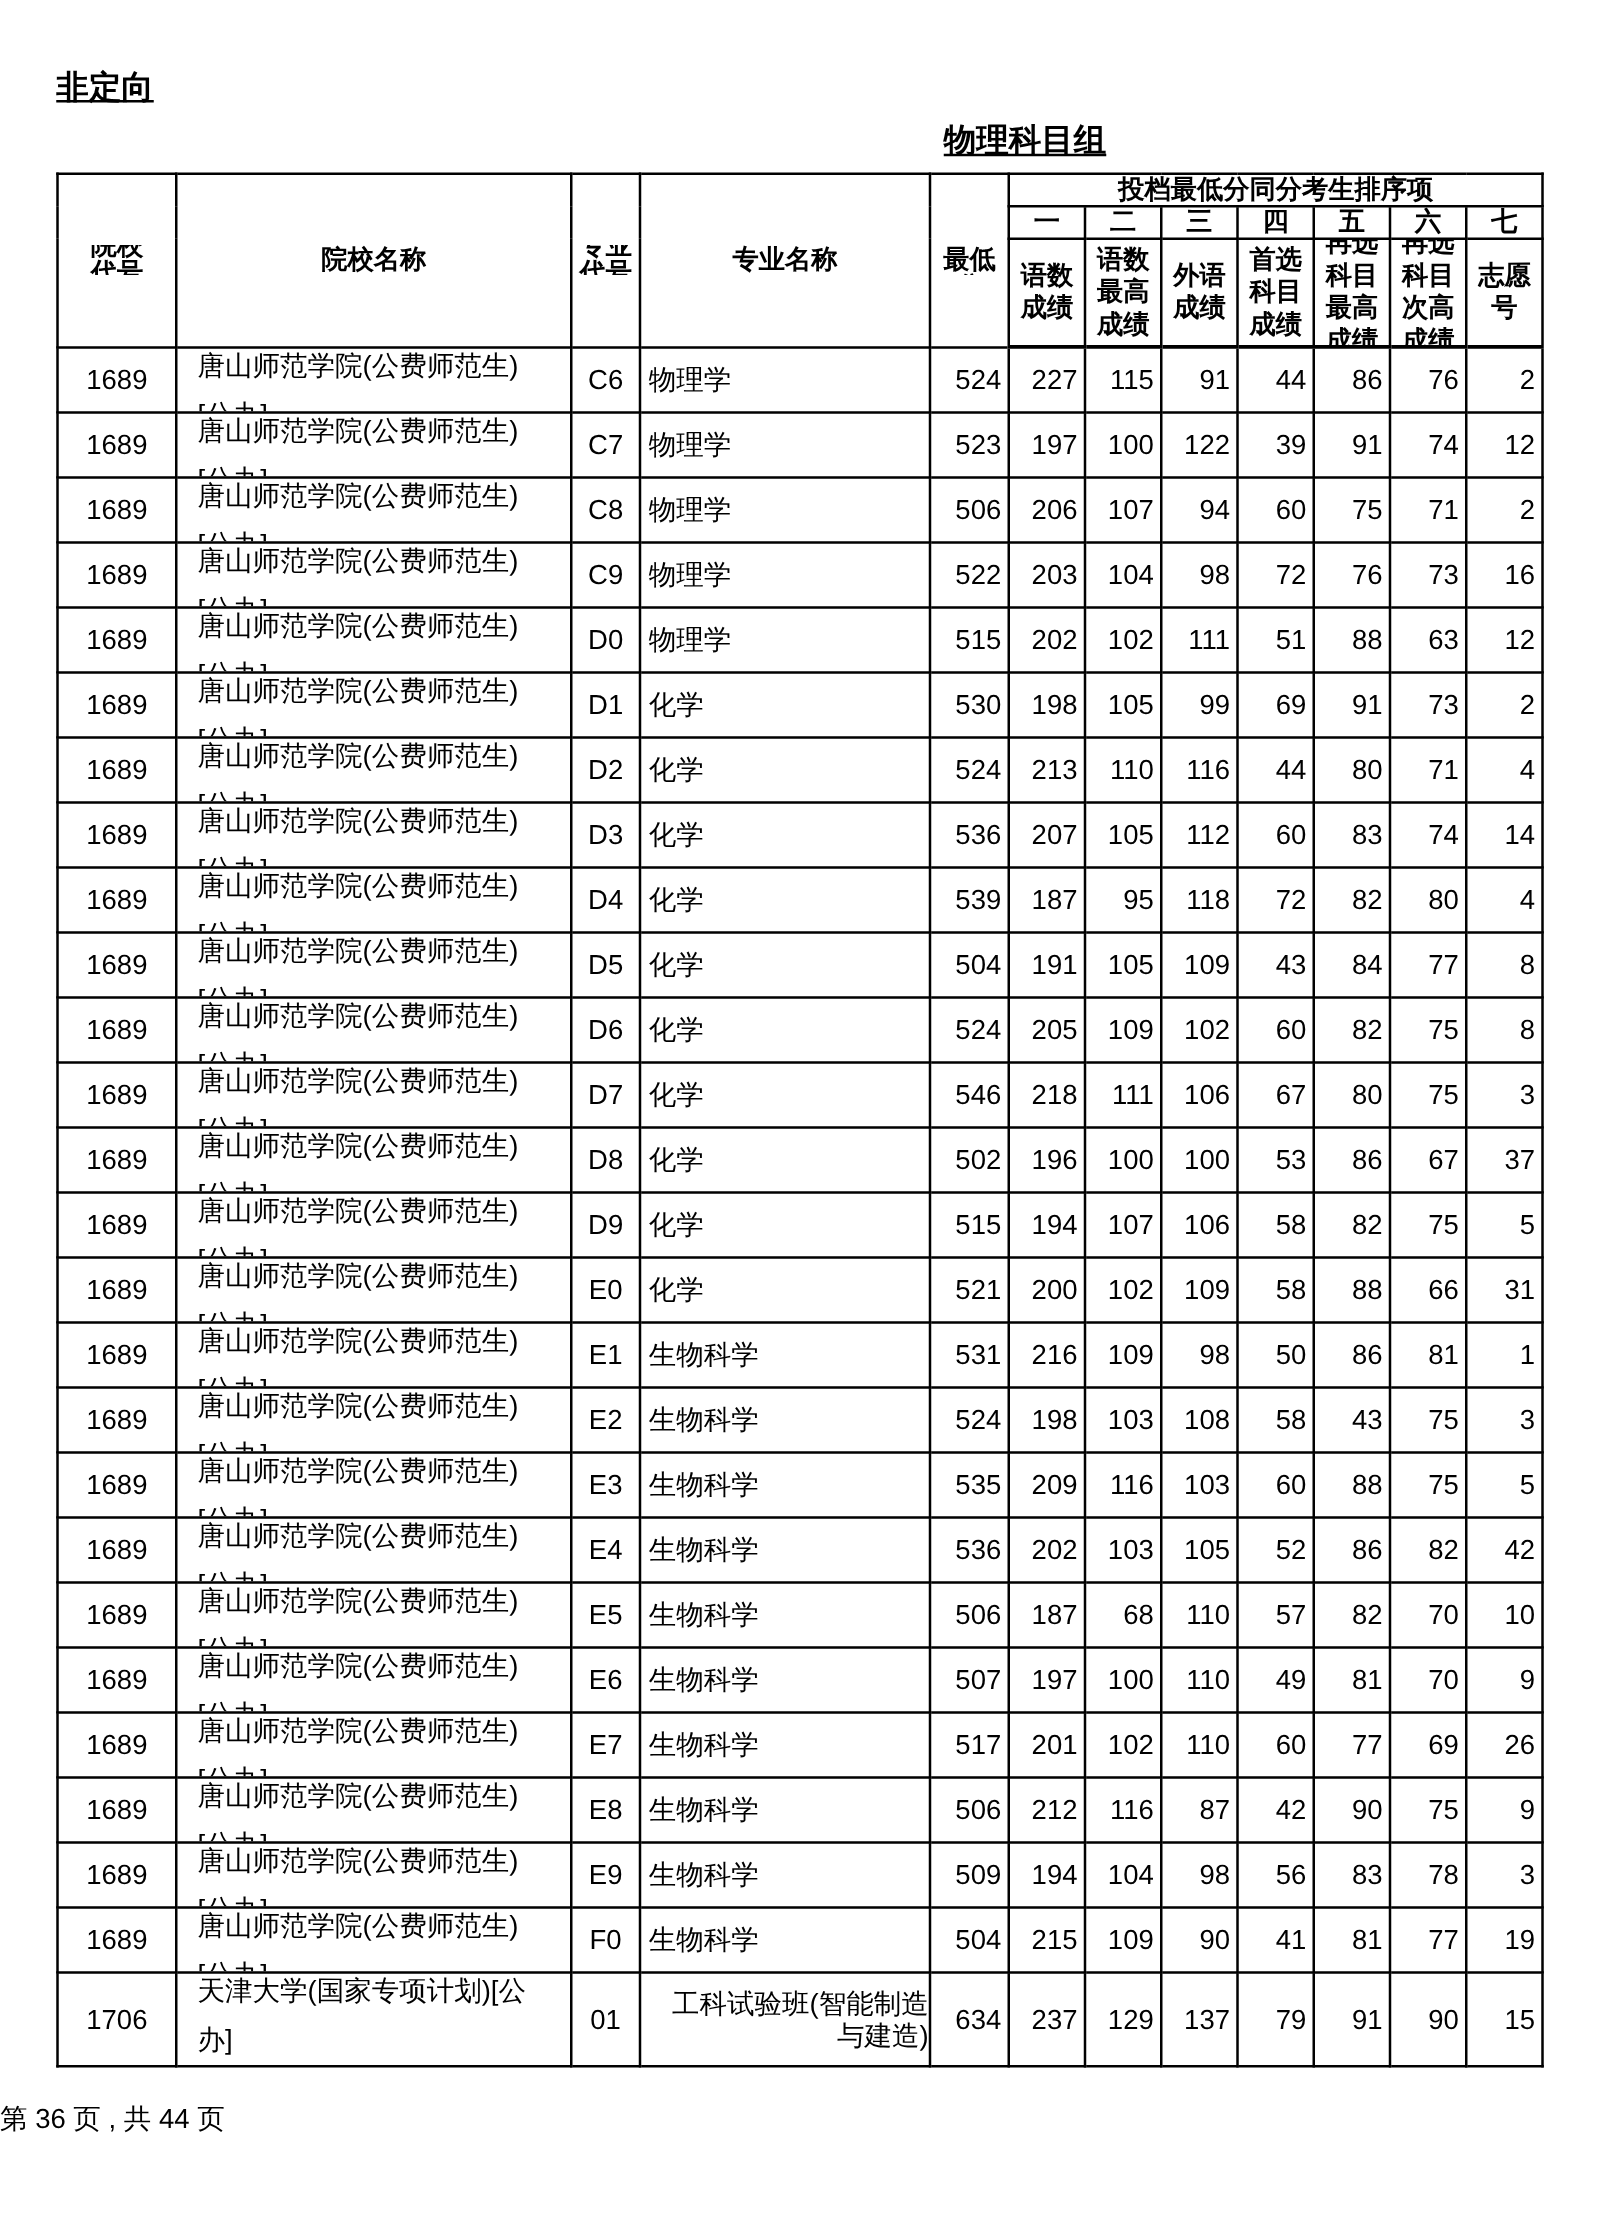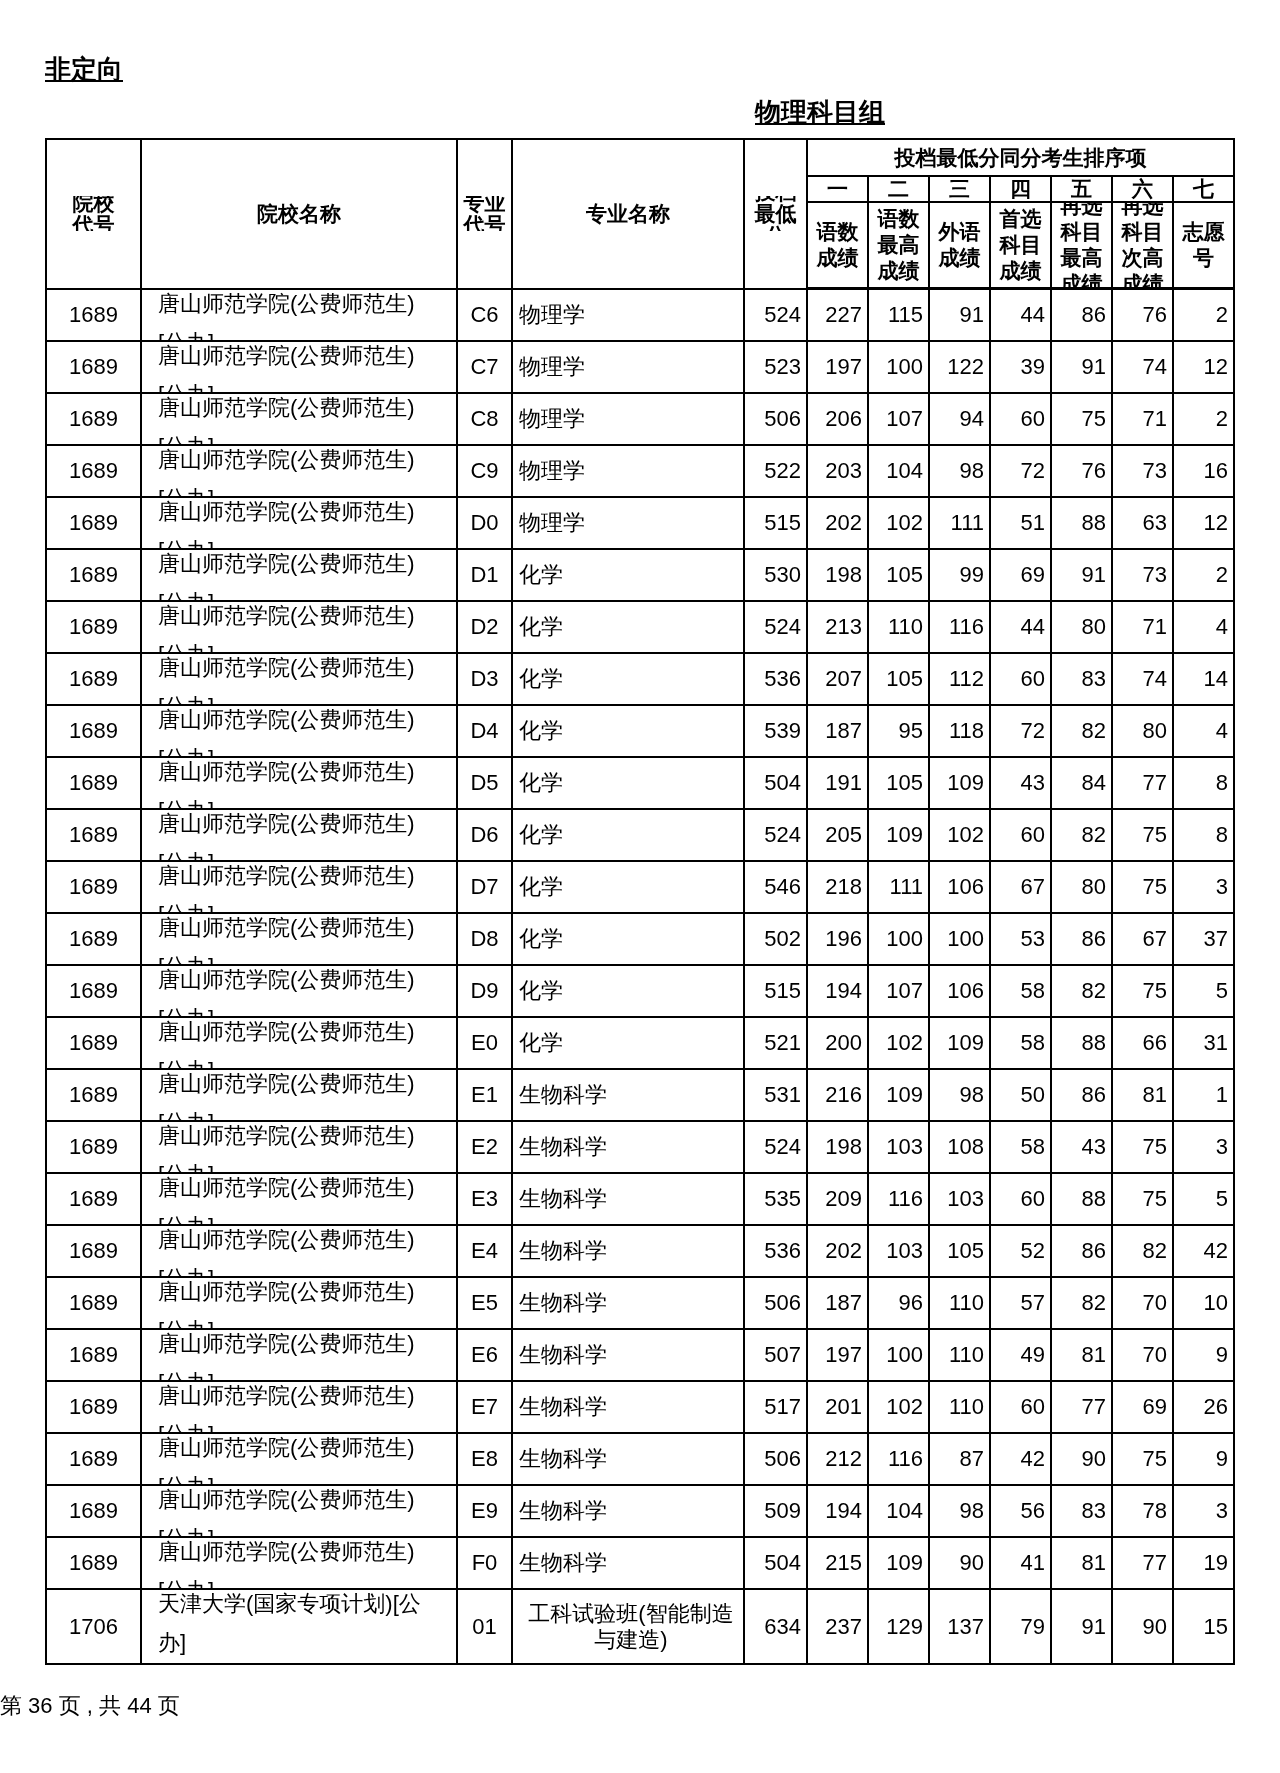--- a/index.html
+++ b/index.html
@@ -45,40 +45,40 @@
 
   .cb {
     display: flex;
     align-items: center;
     justify-content: center;
     overflow: hidden;
     white-space: pre-line;
     line-height: 26px;
   }
   .h-span .cb { height: 134px; }
-  .hrow-a .cb { height: 35px; line-height: 22px; }
+  .hrow-a .cb { height: 24px; line-height: 22px; }
   .hrow-b .cb { height: 24px; line-height: 22px; }
   .hrow-c .cb { height: 84px; }
 
   tbody .cb { height: 50px; font-size: 22px; }
   tbody tr.tall .cb { height: 73px; }
 
   .c-name {
     display: block;
     overflow: hidden;
     text-align: left;
     padding: 0 16px;
     font-size: 21px;
     line-height: 39px;
     white-space: normal;
   }
   .c-name .nm { position: relative; top: -6px; display: block; }
   .c-major {
     justify-content: flex-start;
-    text-align: center;
+    text-align: right;
     padding-left: 6px;
     font-size: 21px;
     white-space: normal;
   }
   .c-num { justify-content: flex-end; padding-right: 5px; }
   .c-center { justify-content: center; }
 
   .page-footer {
     margin-top: 26px;
     text-align: left;
@@ -972,21 +972,21 @@
         <td>
           <div class="cb c-major">生物科学</div>
         </td>
         <td>
           <div class="cb c-num">506</div>
         </td>
         <td>
           <div class="cb c-num">187</div>
         </td>
         <td>
-          <div class="cb c-num">96</div>
+          <div class="cb c-num">68</div>
         </td>
         <td>
           <div class="cb c-num">110</div>
         </td>
         <td>
           <div class="cb c-num">57</div>
         </td>
         <td>
           <div class="cb c-num">82</div>
         </td>

